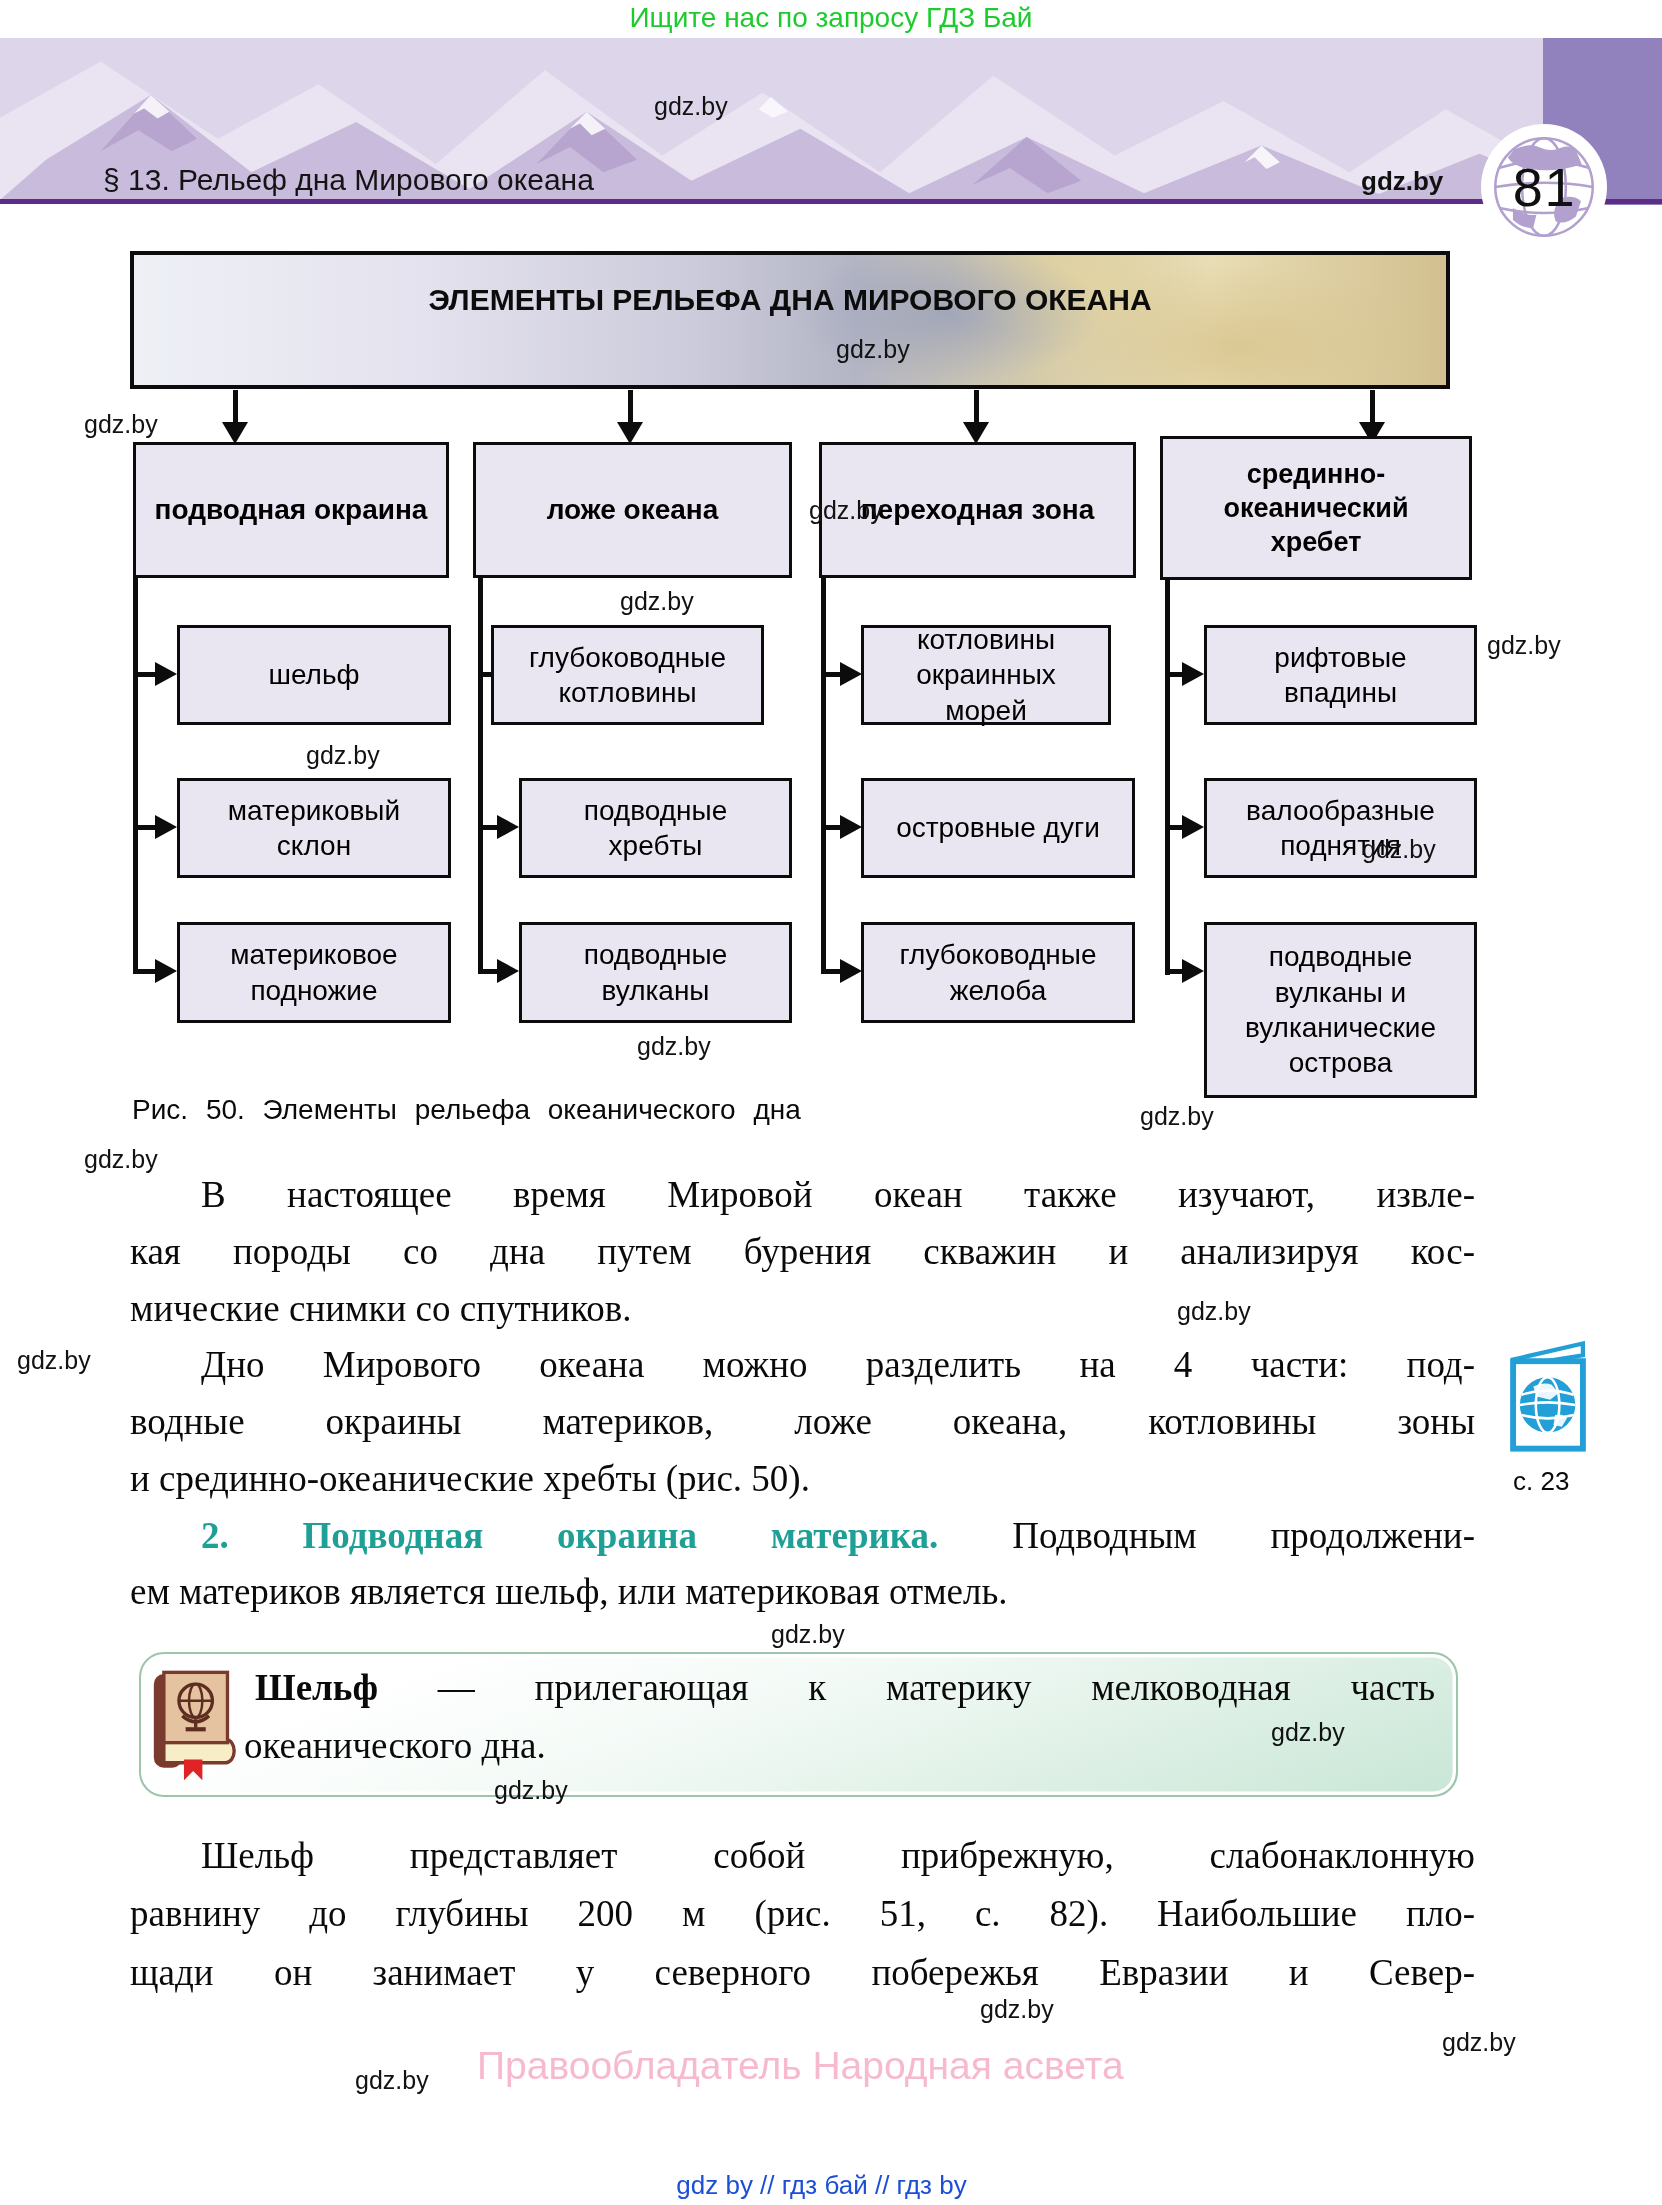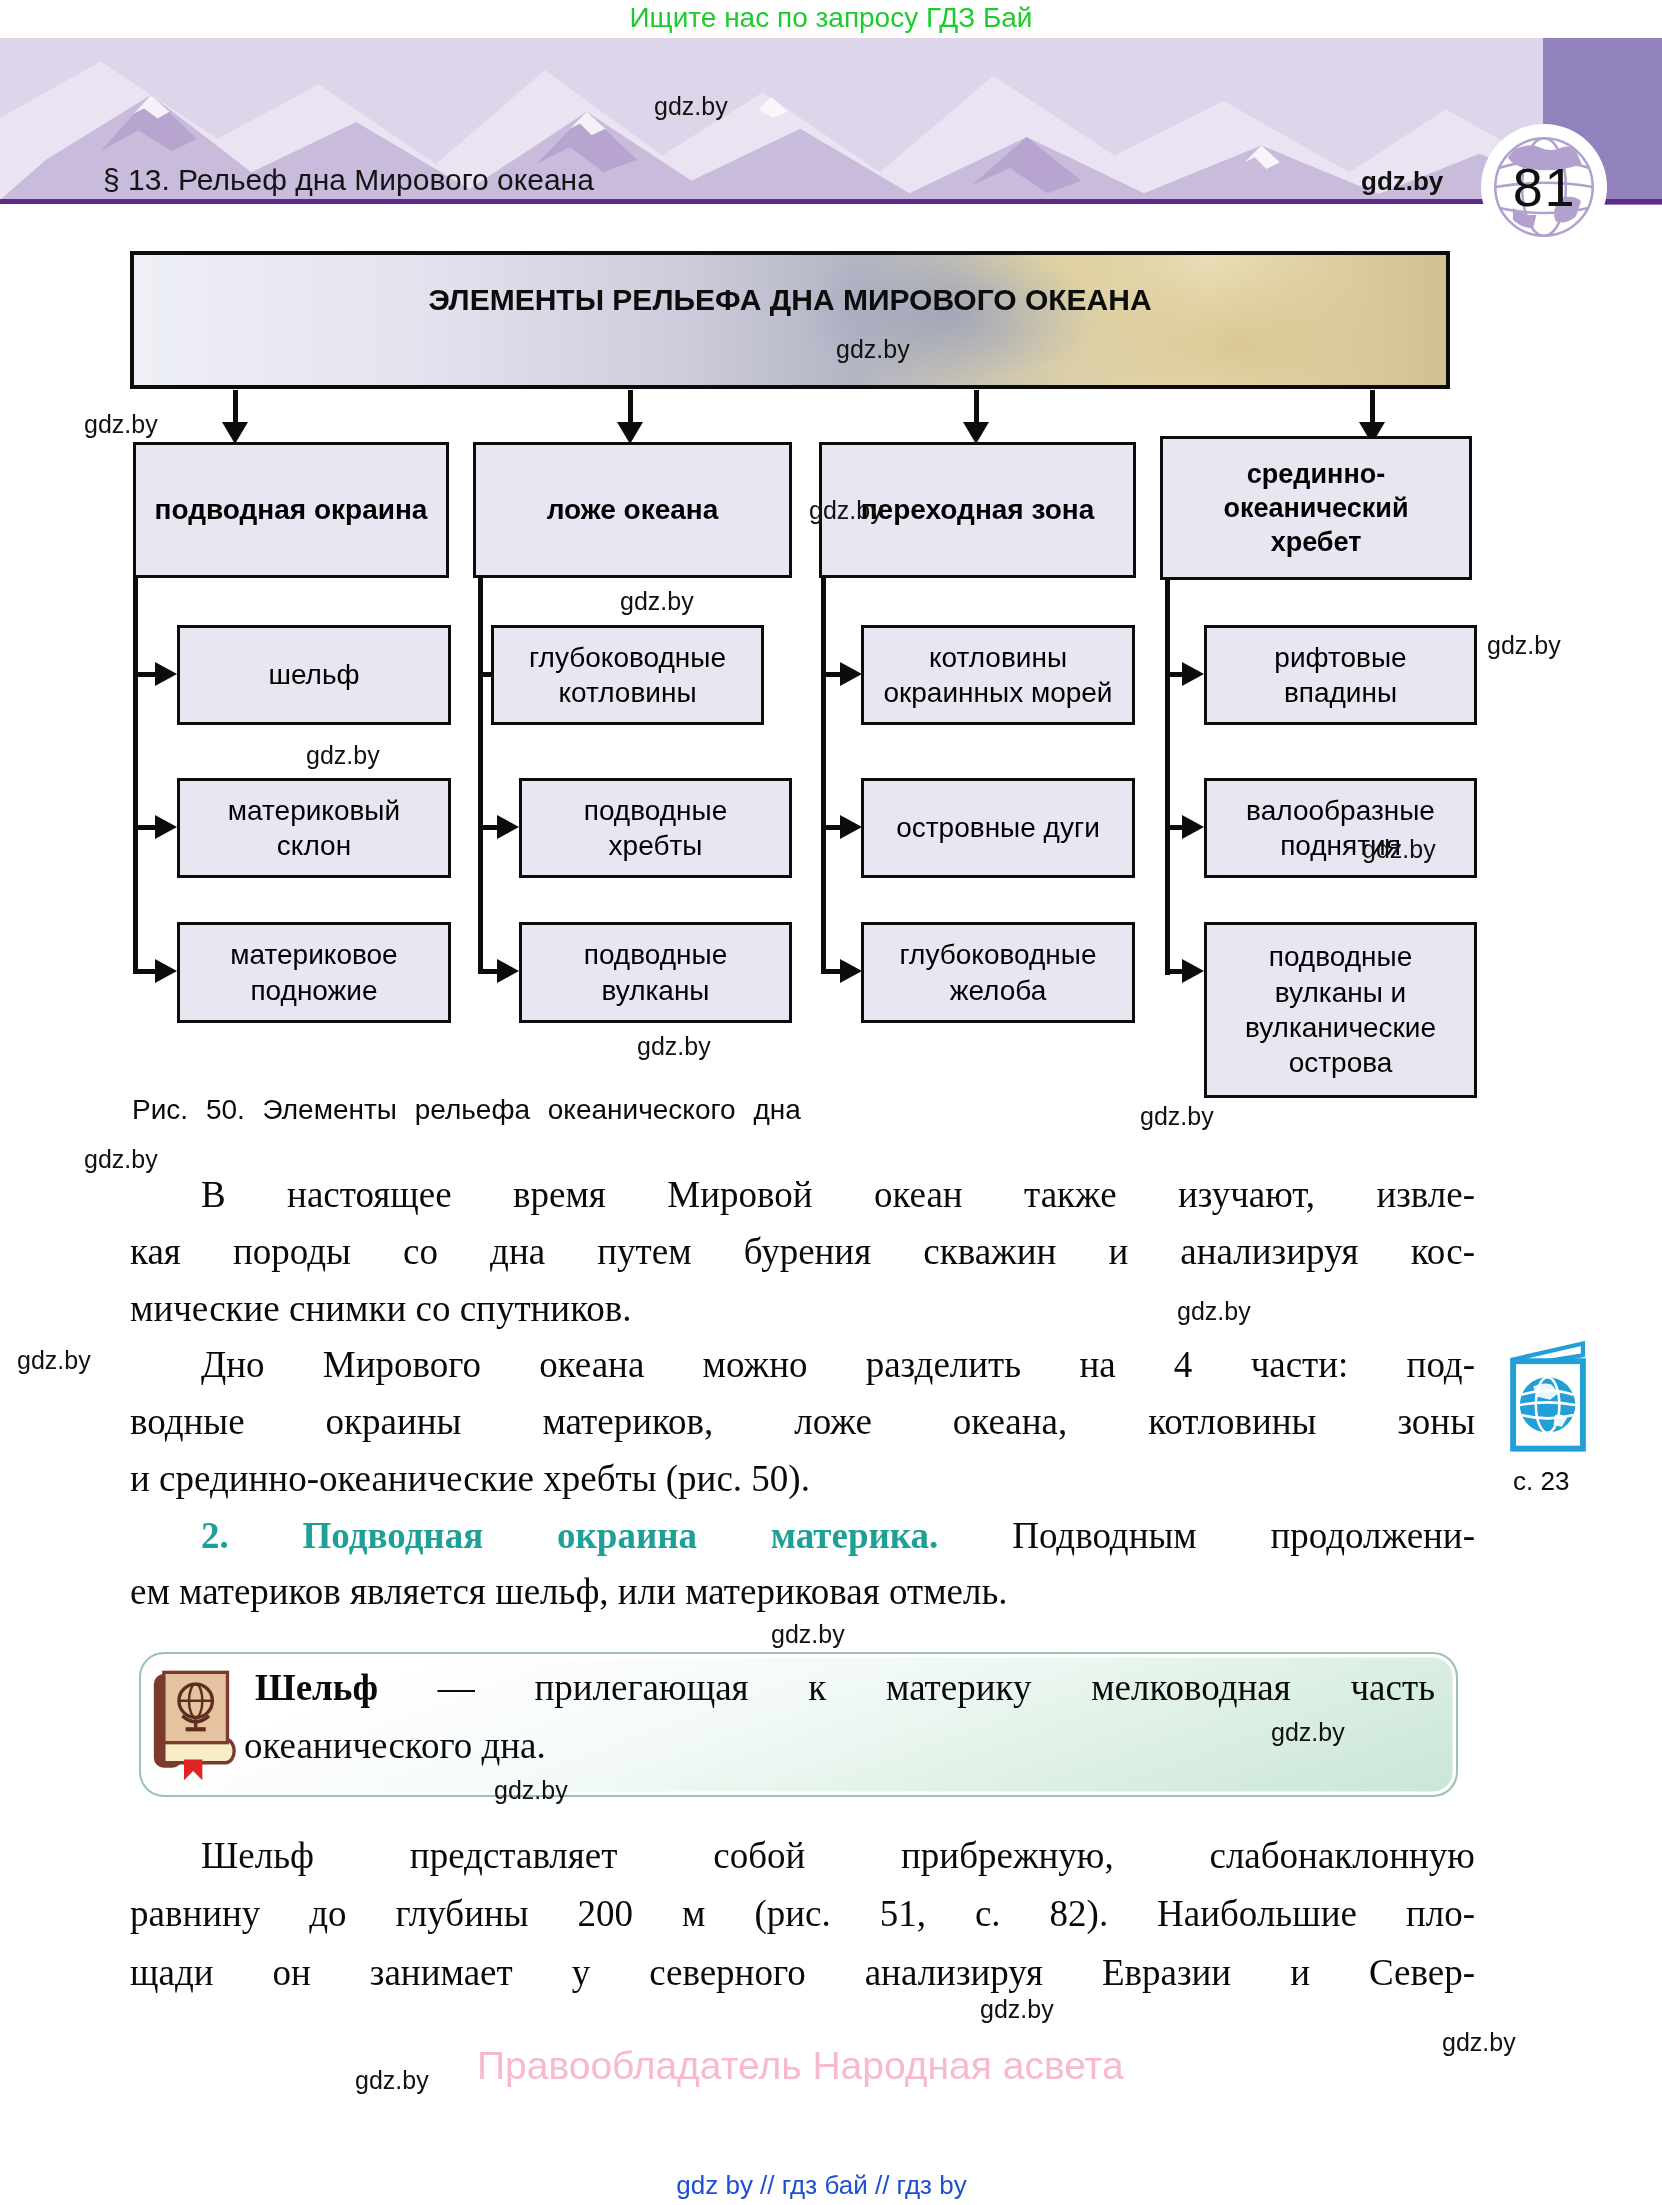--- a/index.html
+++ b/index.html
@@ -131,21 +131,21 @@
   <div class="abs box" style="left:491px;top:625px;width:273px;height:100px;">глубоководные котловины</div>
   <div class="abs hline" style="left:481px;top:825px;width:17.6px;"></div>
   <div class="abs ah-r" style="left:497px;top:815px;"></div>
   <div class="abs box" style="left:519px;top:778px;width:273px;height:100px;">подводные хребты</div>
   <div class="abs hline" style="left:481px;top:969px;width:17.6px;"></div>
   <div class="abs ah-r" style="left:497px;top:959px;"></div>
   <div class="abs box" style="left:519px;top:922px;width:273px;height:101px;">подводные вулканы</div>
 
   <div class="abs hline" style="left:824px;top:672px;width:17.6px;"></div>
   <div class="abs ah-r" style="left:840px;top:662px;"></div>
-  <div class="abs box" style="left:861px;top:625px;width:274px;height:100px;">котловины окраинных морей</div>
+  <div class="abs box" style="left:861px;top:625px;width:250px;height:100px;">котловины окраинных морей</div>
   <div class="abs hline" style="left:824px;top:825px;width:17.6px;"></div>
   <div class="abs ah-r" style="left:840px;top:815px;"></div>
   <div class="abs box" style="left:861px;top:778px;width:274px;height:100px;">островные дуги</div>
   <div class="abs hline" style="left:824px;top:969px;width:17.6px;"></div>
   <div class="abs ah-r" style="left:840px;top:959px;"></div>
   <div class="abs box" style="left:861px;top:922px;width:274px;height:101px;">глубоководные желоба</div>
 
   <div class="abs hline" style="left:1168px;top:672px;width:17px;"></div>
   <div class="abs ah-r" style="left:1182px;top:662px;"></div>
   <div class="abs box" style="left:1204px;top:625px;width:273px;height:100px;">рифтовые впадины</div>
@@ -210,21 +210,21 @@
       <polygon points="38,108 60,108 60,133 49,122 38,133" fill="#e02425"></polygon>
     </svg>
   </div>
   <div class="abs defline" style="left:255px;top:1666px;width:1180px;text-align:justify;text-align-last:justify;"><b>Шельф</b><span> — прилегающая к материку мелководная часть</span></div>
   <div class="abs defline" style="left:244px;top:1724px;">океанического дна.</div>
   <div class="abs wm" style="left:1271px;top:1718px;">gdz.by</div>
   <div class="abs wm" style="left:494px;top:1776px;">gdz.by</div>
 
   <div class="abs bl ind" style="top:1832px;">Шельф представляет собой прибрежную, слабонаклонную</div>
   <div class="abs bl" style="top:1890px;">равнину до глубины 200 м (рис. 51, с. 82). Наибольшие пло-</div>
-  <div class="abs bl" style="top:1949px;">щади он занимает у северного анализируя Евразии и Север-</div>
+  <div class="abs bl" style="top:1949px;">щади он занимает у северного побережья Евразии и Север-</div>
   <div class="abs wm" style="left:980px;top:1995px;">gdz.by</div>
   <div class="abs wm" style="left:1442px;top:2028px;">gdz.by</div>
 
   <div class="abs pink">Правообладатель Народная асвета</div>
   <div class="abs wm" style="left:355px;top:2066px;">gdz.by</div>
   <div class="abs links">gdz by  //  гдз бай  //  гдз by</div>
 
 </div>
 
 

